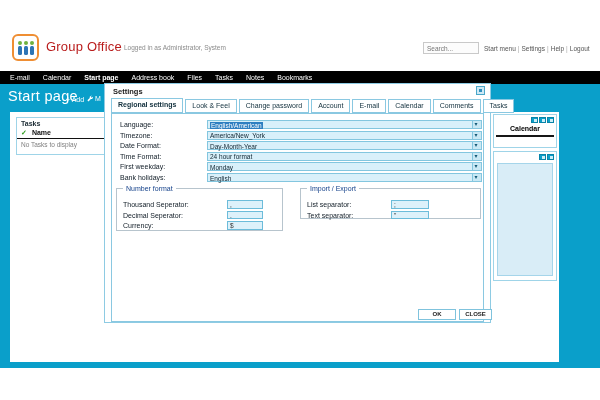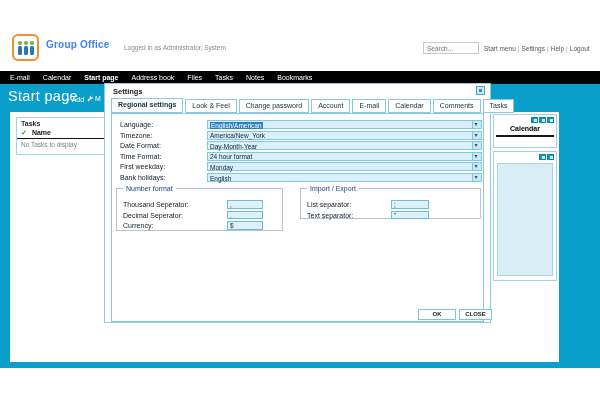--- a/index.html
+++ b/index.html
@@ -6,21 +6,21 @@
   html,body { background:#fff; }
   body { font-family:"Liberation Sans", sans-serif; }
   .canvas { position:relative; width:600px; height:400px; background:#fff; overflow:hidden; }
 
   
   .app-header { position:absolute; left:0; top:28px; width:600px; height:40px; background:#fff; }
   .logo { position:absolute; left:12px; top:6px; width:27px; height:27px; border:2px solid #ef8e33; border-radius:6px; background:#fff; display:flex; gap:2px; align-items:flex-end; justify-content:center; padding:3px 3px 4px; }
   .logo .col { display:flex; flex-direction:column; align-items:center; gap:1px; }
   .logo .dot { width:4px; height:4px; border-radius:50%; background:#6fb23f; }
   .logo .bar { width:4px; height:9px; border-radius:1.5px; background:#2e75b5; }
-  .app-name { position:absolute; left:46px; top:11px; font-size:10px; font-weight:bold; color:#3b82f6; letter-spacing:0.2px; }
+  .app-name { position:absolute; left:46px; top:11px; font-size:13px; font-weight:normal; color:#b91c1c; letter-spacing:0.2px; }
   .login-info { position:absolute; left:124px; top:16px; font-size:6.5px; color:#8a8a8a; }
   .search-input { position:absolute; left:423px; top:14px; width:56px; height:12px; border:1px solid #c9c9c9; background:#fcfcfc; font-size:6.5px; padding:0 3px; color:#555; font-family:"Liberation Sans", sans-serif; }
   .header-links { position:absolute; left:484px; top:17px; font-size:6.5px; color:#555; white-space:nowrap; }
   .header-links .lnk { cursor:pointer; }
   .header-links .sep { color:#aaa; padding:0 2px; }
 
   
   .nav-bar { position:absolute; left:0; top:71px; width:600px; height:13px; background:#000; display:flex; align-items:center; padding-left:10px; }
   .nav-item { color:#fff; font-size:7px; margin-right:13px; cursor:pointer; white-space:nowrap; }
   .nav-item.active { font-weight:bold; }

